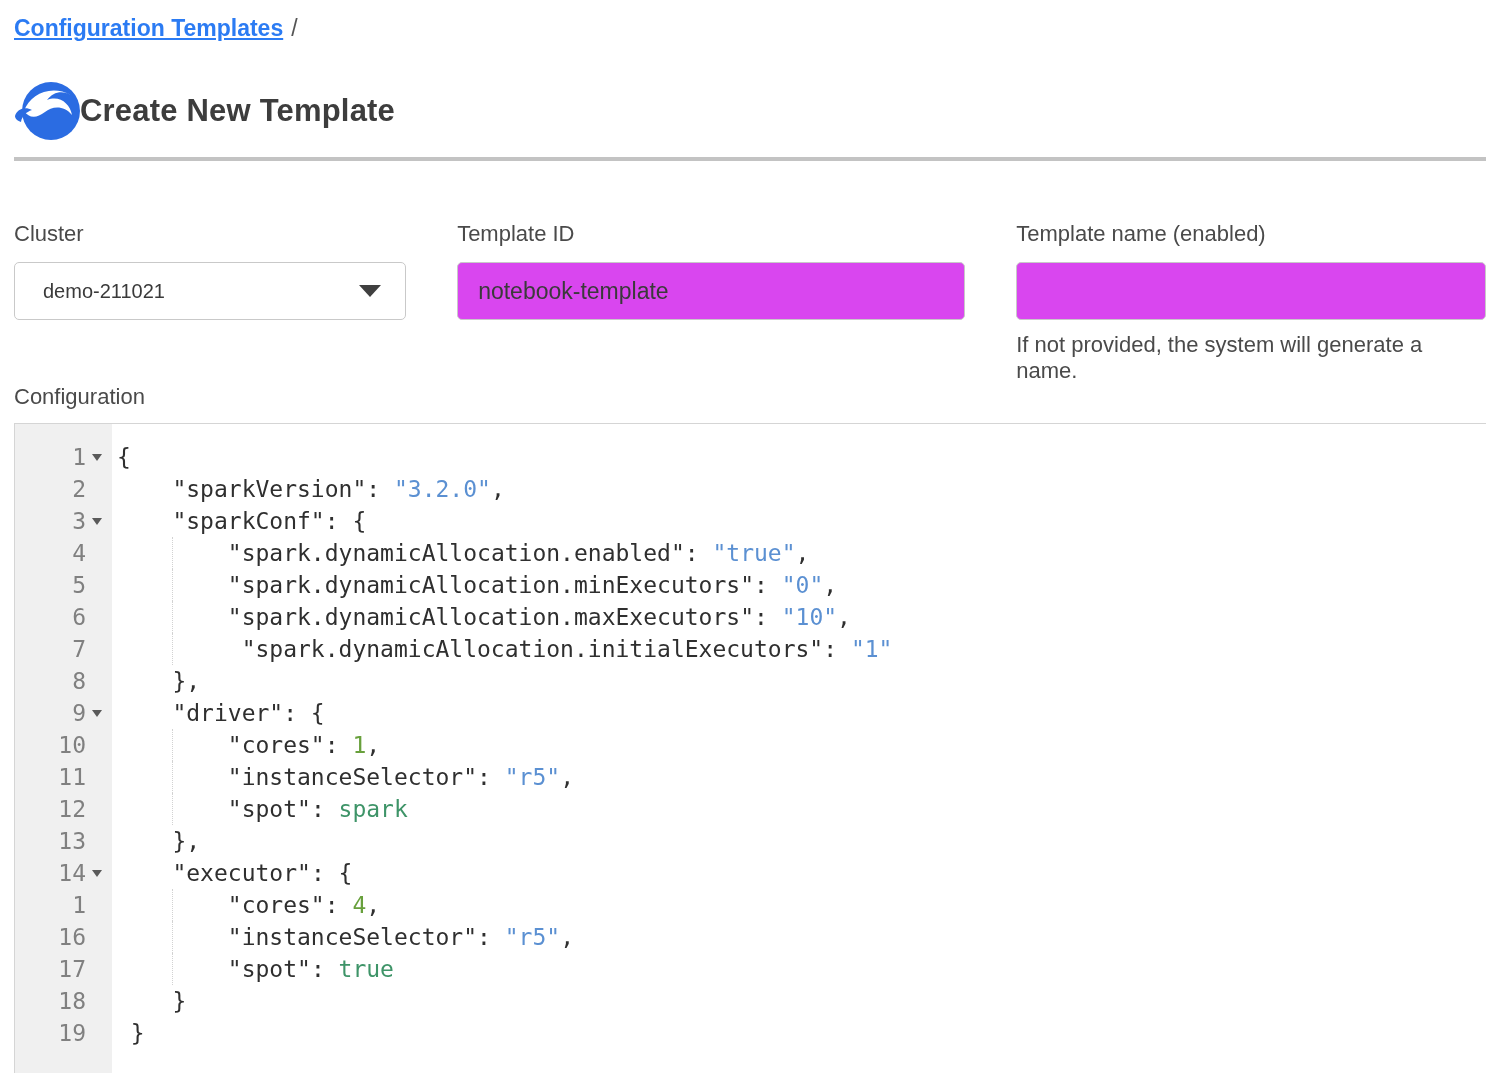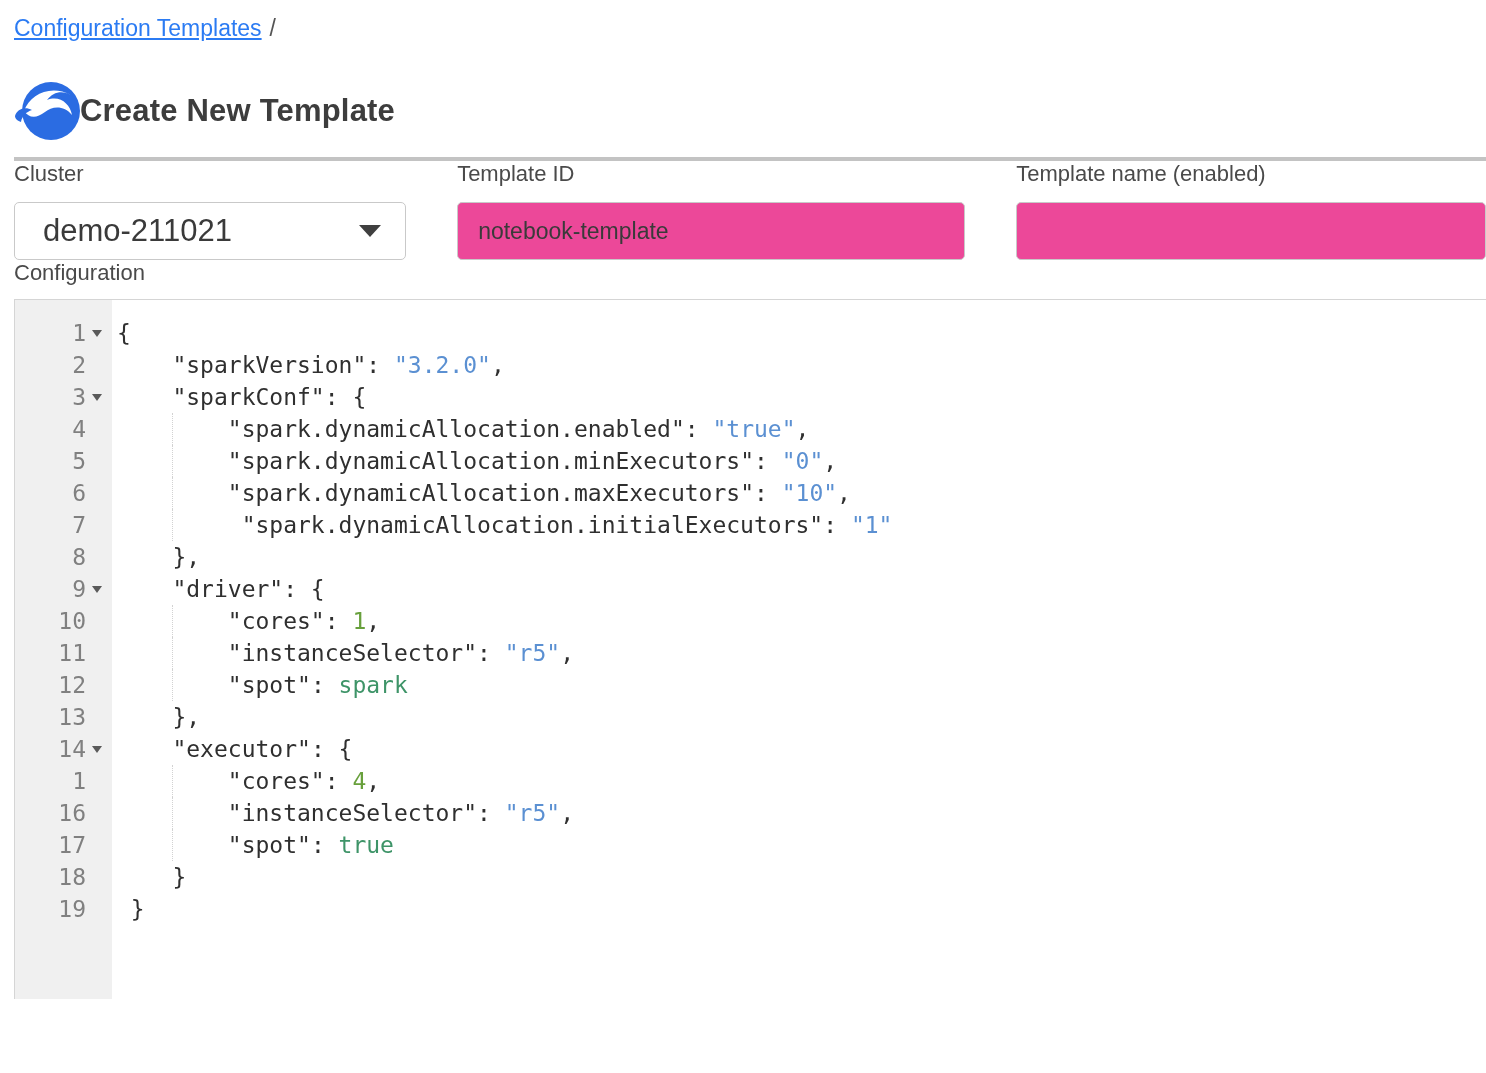--- a/index.html
+++ b/index.html
@@ -2,47 +2,47 @@
 <html style="--link_blue: #2b7bf3; --logo_blue: #2b6ce2; --title_text: #3d3d3d; --label_text: #4a4a4a; --input_border: #c9c9c9; --input_text: #3a3a3a; --divider: #c3c3c3; --editor_border: #d5d5d5; --gutter_bg: #f0f0f0; --gutter_text: #808080; --code_text: #2f2f2f; --code_string: #5b90d2; --code_number: #68a03c; --code_atom: #3e9468; --active_line_bg: #fbf7e2; --active_gutter_bg: #e4e4e4; --cursor: #55553d;"><head>
 <meta charset="utf-8">
 <style>
   * { margin:0; padding:0; box-sizing:border-box; }
   html,body { width:1486px; height:1073px; overflow:hidden; background:#ffffff; }
   body { font-family:"Liberation Sans", sans-serif; }
   .page { padding:14px 0 0 14px; width:100%; height:100%; }
 
   
   .breadcrumb { font-size:23px; line-height:28px; }
-  .breadcrumb a { color:var(--link_blue); text-decoration:underline; cursor:pointer; font-weight:400; }
+  .breadcrumb a { color:var(--link_blue); text-decoration:underline; cursor:pointer; font-weight:700; }
   .breadcrumb .sep { color:#555; margin-left:8px; font-weight:400; }
 
   
   .header { margin-top:38px; display:flex; align-items:center; }
   .header h1 { font-size:31px; font-weight:700; color:var(--title_text); letter-spacing:0.2px; }
   .logo { width:66px; height:62px; flex:0 0 auto; }
 
   .divider { margin-top:15px; height:4px; background:var(--divider); width:100%; }
 
   
-  .form-row { display:flex; gap:51px; }
+  .form-row { margin-top:60px; display:flex; gap:51px; }
   .field-label { font-size:22px; color:var(--label_text); margin-bottom:15px; }
   .col-cluster { width:399px; }
   .col-template-id { width:517px; }
   .col-template-name { width:478px; }
   .select-box {
     height:58px; border:1px solid var(--input_border); border-radius:5px;
     display:flex; align-items:center; padding:0 24px 0 28px; cursor:pointer;
-    color:var(--input_text); font-size:31px; background:#fff;
+    color:var(--input_text); font-size:20px; background:#fff;
   }
   .select-box .value { flex:1; }
   .caret-down { width:0; height:0; border-left:11px solid transparent; border-right:11px solid transparent; border-top:12px solid #3f3f3f; }
   .text-input {
     width:100%; height:58px; border:1px solid var(--input_border); border-radius:5px;
     padding:0 20px; font-size:23px; color:var(--input_text);
-    font-family:"Liberation Sans", sans-serif; outline:none; background:#ec4899;
+    font-family:"Liberation Sans", sans-serif; outline:none; background:#d946ef;
   }
   .helper { margin-top:12px; font-size:22px; color:var(--label_text); }
 
   
   .config-label { font-size:22px; color:var(--label_text); }
   .editor {
     margin-top:13px; border-top:1px solid var(--editor_border); border-left:1px solid var(--editor_border);
     display:flex; height:700px; font-family:"DejaVu Sans Mono", monospace; font-size:23px; line-height:32px;
   }
   .gutter { width:97px; background:var(--gutter_bg); padding-top:17px; flex:0 0 auto; }
@@ -90,20 +90,21 @@
     </div>
 
     <div class="col-template-id">
       <div class="field-label">Template ID</div>
       <input class="text-input" type="text" value="notebook-template" style="">
     </div>
 
     <div class="col-template-name">
       <div class="field-label">Template name (enabled)</div>
       <input class="text-input" type="text" value="" style="">
+      <div class="helper">If not provided, the system will generate a name.</div>
     </div>
 
   </div>
 
   <div class="config-label">Configuration</div>
 
   <div class="editor">
     <div class="gutter">
         <div class="gutter-row">
           <span class="line-num">1</span>

